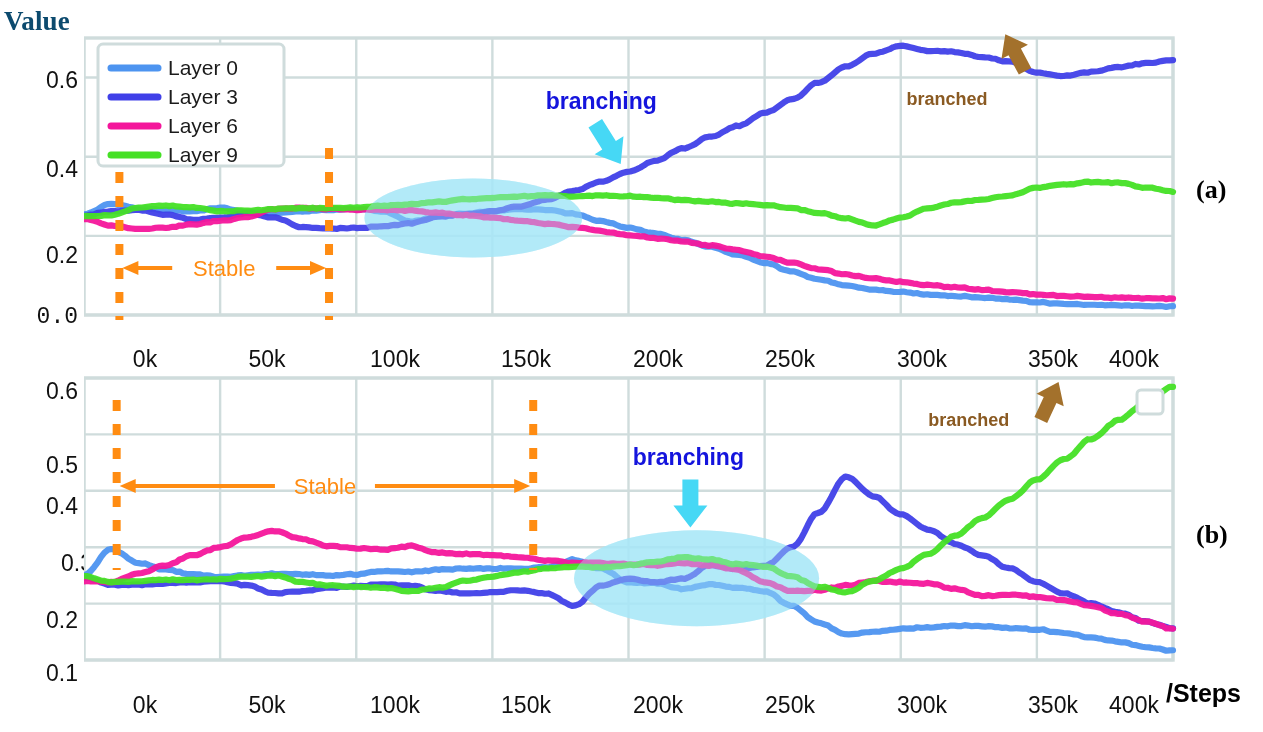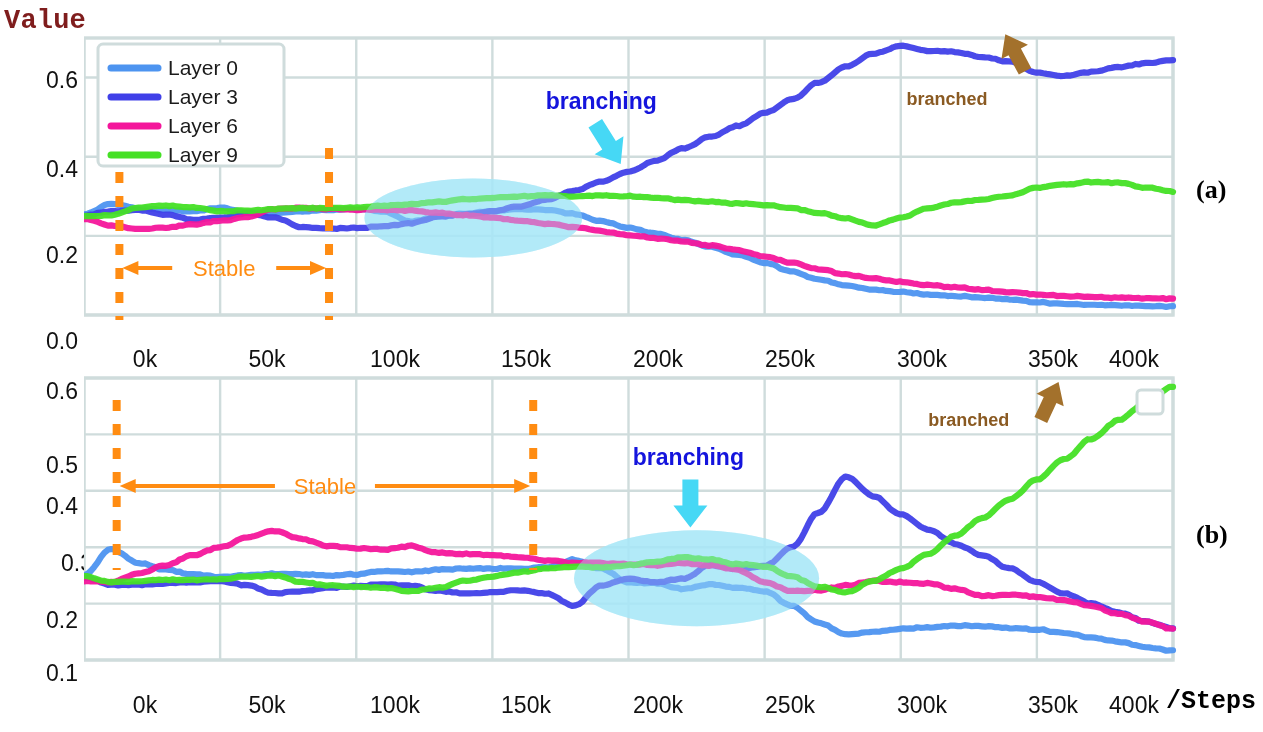--- a/index.html
+++ b/index.html
@@ -1,55 +1,55 @@
 <!DOCTYPE html>
 <html><head>
 <meta charset="utf-8">
 <style>
   html,body{margin:0;padding:0;background:#ffffff;}
   body{width:1263px;height:732px;font-family:"Liberation Sans",sans-serif;overflow:hidden;position:relative;}
   .page{position:relative;width:1263px;height:732px;}
 
   .axis-title{
-    position:absolute;font-family:Liberation Mono, monospace;font-weight:bold;
-    font-size:27px;color:#7f1d1d;letter-spacing:.2px;text-align:center;
+    position:absolute;font-family:Liberation Serif, serif;font-weight:bold;
+    font-size:27px;color:#0c4a6e;letter-spacing:.2px;text-align:center;
   }
   .panel-tag{
     position:absolute;font-family:"Liberation Serif",serif;font-weight:bold;
     font-size:26px;color:#000;
   }
   .ytick,.xtick{
     position:absolute;font-family:"Liberation Sans",sans-serif;
     font-size:23px;color:#111;white-space:nowrap;margin-top:12px;
   }
   .ytick{text-align:right;}
   .xtick{text-align:center;}
   .steps-lbl{
-    position:absolute;font-family:Liberation Mono, monospace;font-weight:bold;
-    font-size:25px;color:#000;white-space:nowrap;margin-top:8px;
+    position:absolute;font-family:Liberation Sans, sans-serif;font-weight:bold;
+    font-size:25px;color:#000;white-space:nowrap;
   }
   .chart-svg{position:absolute;display:block;}
   .legend-text{font-family:"Liberation Sans",sans-serif;font-size:21px;fill:#1b1b1b;}
   .ann-branching{font-family:"Liberation Sans",sans-serif;font-weight:bold;font-size:23px;fill:#1414dd;}
   .ann-branched{font-family:"Liberation Sans",sans-serif;font-weight:bold;font-size:18px;fill:#8a5a22;}
   .ann-stable{font-family:"Liberation Sans",sans-serif;font-size:22px;fill:#ff8c12;}
 </style>
 </head>
 <body>
 
 <div class="page">
 
   <div class="axis-title" style="left:4px;top:6px;">Value</div>
 
   <div>
 
     <div class="ytick" style="left:18px;top:55px;width:60px;">0.6</div>
     <div class="ytick" style="left:18px;top:144px;width:60px;">0.4</div>
     <div class="ytick" style="left:18px;top:230px;width:60px;">0.2</div>
-    <div class="ytick" style="left:18px;top:316px;width:60px;">0.0</div>
+    <div class="ytick" style="left:18px;top:292px;width:60px;font-family:Liberation Mono, monospace;">0.0</div>
 
     <div class="xtick" style="left:105px;top:334px;width:80px;">0k</div>
     <div class="xtick" style="left:222px;top:334px;width:90px;">50k</div>
     <div class="xtick" style="left:345px;top:334px;width:100px;">100k</div>
     <div class="xtick" style="left:476px;top:334px;width:100px;">150k</div>
     <div class="xtick" style="left:608px;top:334px;width:100px;">200k</div>
     <div class="xtick" style="left:740px;top:334px;width:100px;">250k</div>
     <div class="xtick" style="left:872px;top:334px;width:100px;">300k</div>
     <div class="xtick" style="left:1003px;top:334px;width:100px;">350k</div>
     <div class="xtick" style="left:1084px;top:334px;width:100px;">400k</div>

